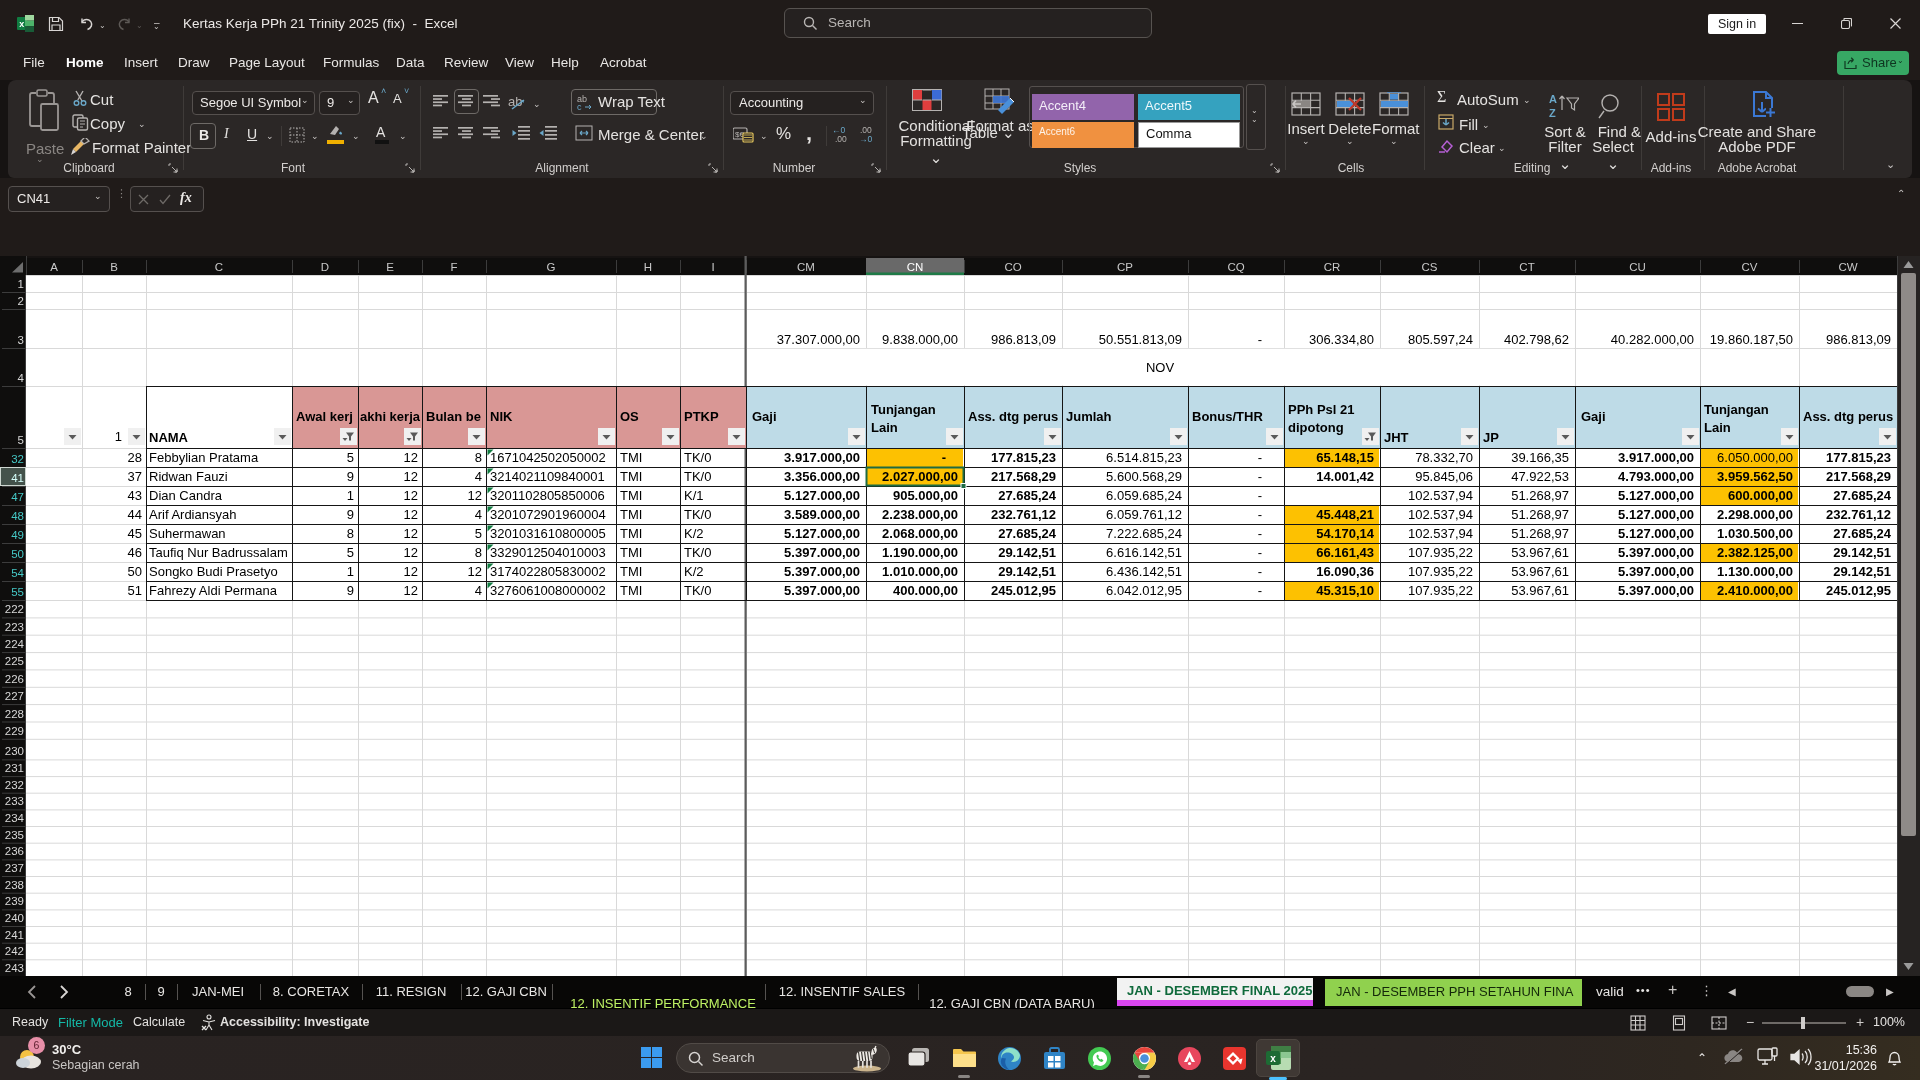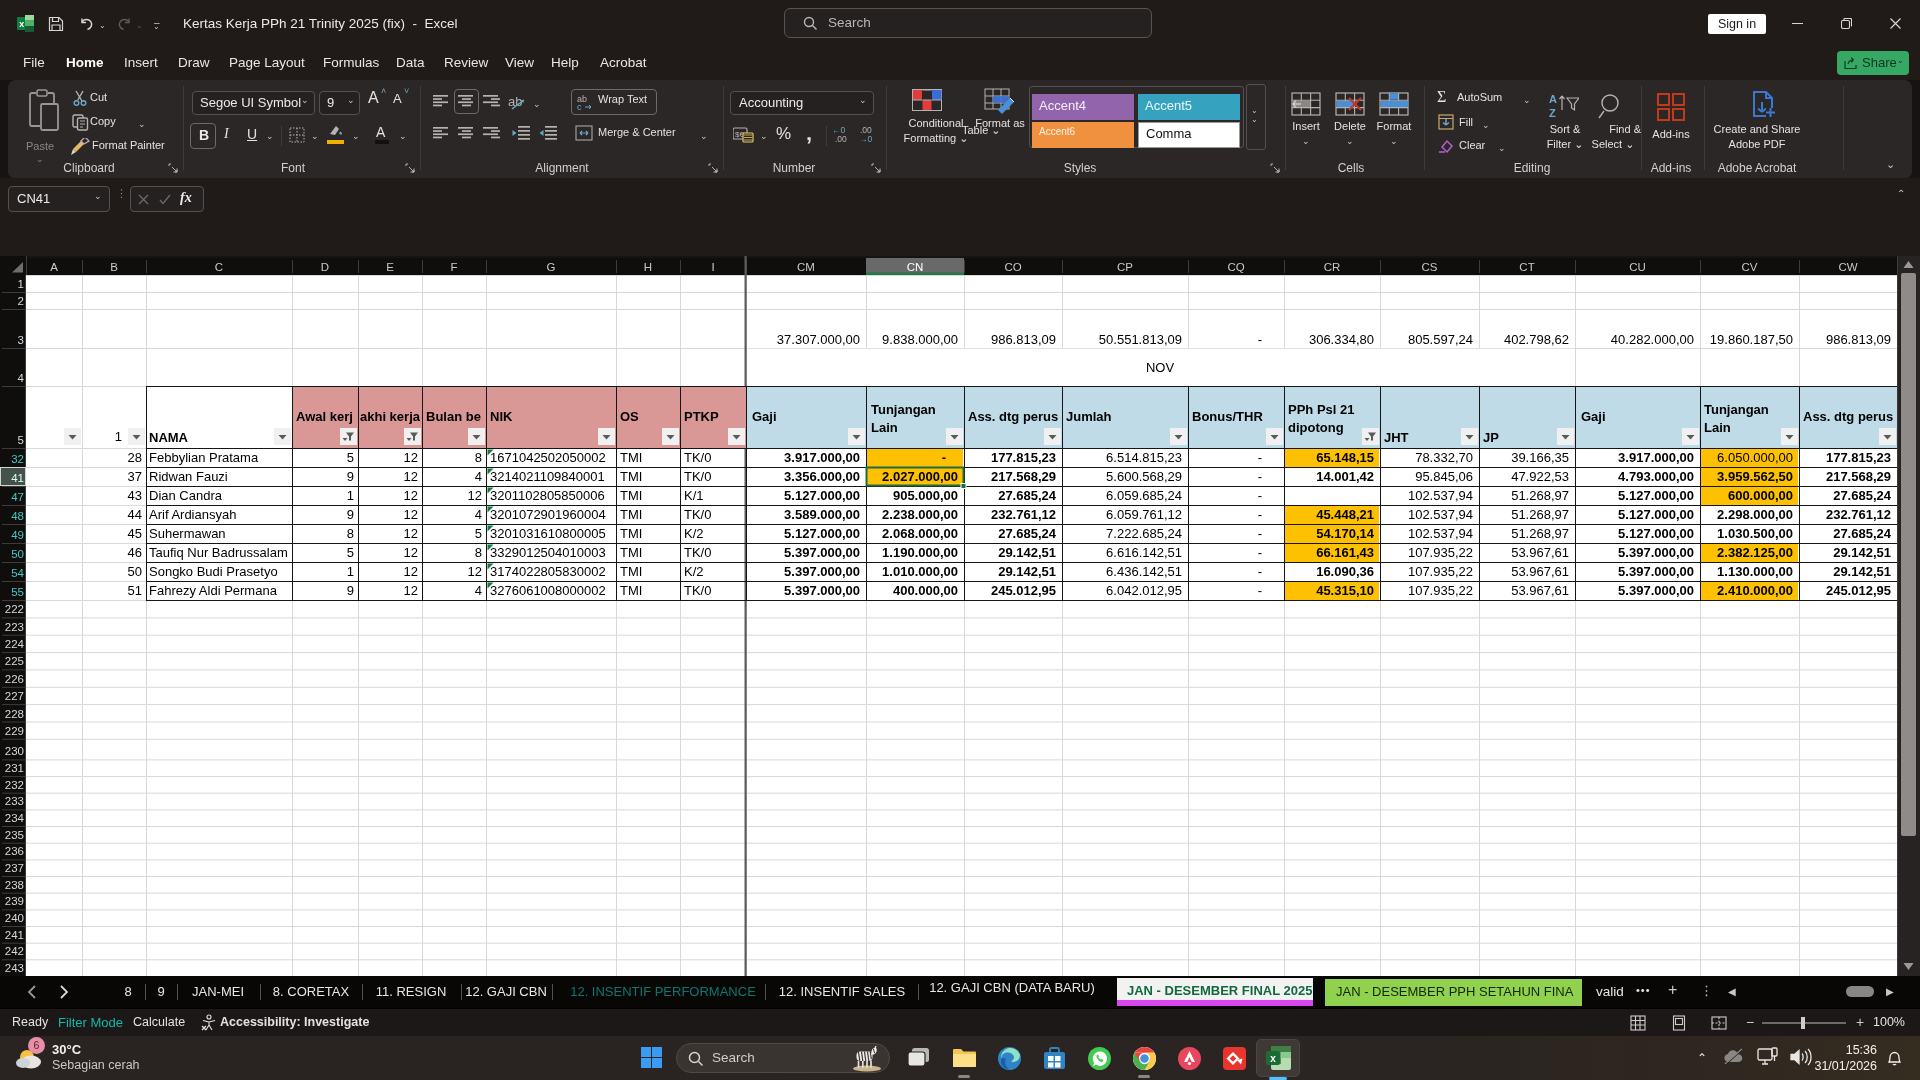--- a/index.html
+++ b/index.html
@@ -5,21 +5,21 @@
 .abs{position:absolute}
 #titlebar{position:absolute;left:0;top:0;width:1920px;height:48px;background:#201b19}
 #tabrow{position:absolute;left:0;top:48px;width:1920px;height:32px;background:#201b19}
 #ribbon{position:absolute;left:0;top:80px;width:1920px;height:98px}
 #ribbonbg{position:absolute;left:8px;top:0;width:1904px;height:98px;background:#2b2726;border-radius:8px 8px 6px 6px}
 #fbar{position:absolute;left:0;top:178px;width:1920px;height:78px;background:#201b19}
 .mtab{position:absolute;top:55px;color:#e8e6e4;font-size:13.5px}
 .gl{position:absolute;top:81px;font-size:12px;color:#d2cfcd;text-align:center}
 .sep{position:absolute;top:6px;height:84px;width:1px;background:#3f3b39}
 .ricon{position:absolute}
-.rlabel{position:absolute;font-size:11px;color:#e4e2e0}
+.rlabel{position:absolute;font-size:15px;color:#e4e2e0}
 .chev{position:absolute;color:#c9c6c4;font-size:9px}
 .box{position:absolute;background:#252120;border:1px solid #55504e;border-radius:4px}
 .btnbox{position:absolute;border:1px solid #6e6a67;border-radius:4px}
 </style></head><body>
 
 <div id="titlebar">
   <svg class="abs" style="left:17px;top:15px" width="17" height="17" viewBox="0 0 17 17">
     <rect x="0" y="2" width="10" height="13" rx="1" fill="#107c41"></rect>
     <rect x="8" y="0" width="9" height="5.6" fill="#9fd89f"></rect>
     <rect x="8" y="5.6" width="9" height="5.6" fill="#4db36a"></rect>
@@ -875,23 +875,23 @@
     </svg>
   <svg class="abs" style="left:59px;top:9px" width="10" height="14" viewBox="0 0 10 14" fill="none" stroke="#d8d5d3" stroke-width="1.8">
       <path d="M 2 1 L 8 7 L 2 13"></path>
     </svg>
 <div class="abs" style="left:128px;top:8px;transform:translateX(-50%);color:#e8e6e4;font-size:13px;white-space:nowrap">8</div>
 <div class="abs" style="left:161px;top:8px;transform:translateX(-50%);color:#e8e6e4;font-size:13px;white-space:nowrap">9</div>
 <div class="abs" style="left:218px;top:8px;transform:translateX(-50%);color:#e8e6e4;font-size:13px;white-space:nowrap">JAN-MEI</div>
 <div class="abs" style="left:311px;top:8px;transform:translateX(-50%);color:#e8e6e4;font-size:13px;white-space:nowrap">8. CORETAX</div>
 <div class="abs" style="left:411px;top:8px;transform:translateX(-50%);color:#e8e6e4;font-size:13px;white-space:nowrap">11. RESIGN</div>
 <div class="abs" style="left:506px;top:8px;transform:translateX(-50%);color:#e8e6e4;font-size:13px;white-space:nowrap">12. GAJI CBN</div>
-<div class="abs" style="left:663px;top:8px;transform:translateX(-50%);color:#0f766e;font-size:13px;white-space:nowrap">12. INSENTIF PERFORMANCE</div>
+<div class="abs" style="left:663px;top:20px;transform:translateX(-50%);color:#bef264;font-size:13px;white-space:nowrap">12. INSENTIF PERFORMANCE</div>
 <div class="abs" style="left:842px;top:8px;transform:translateX(-50%);color:#e8e6e4;font-size:13px;white-space:nowrap">12. INSENTIF SALES</div>
-<div class="abs" style="left:1012px;top:4px;transform:translateX(-50%);color:#e8e6e4;font-size:13px;white-space:nowrap">12. GAJI CBN (DATA BARU)</div>
+<div class="abs" style="left:1012px;top:20px;transform:translateX(-50%);color:#e8e6e4;font-size:13px;white-space:nowrap">12. GAJI CBN (DATA BARU)</div>
 <div class="abs" style="left:145px;top:8px;width:1px;height:16px;background:#555250"></div>
 <div class="abs" style="left:177px;top:8px;width:1px;height:16px;background:#555250"></div>
 <div class="abs" style="left:260px;top:8px;width:1px;height:16px;background:#555250"></div>
 <div class="abs" style="left:362px;top:8px;width:1px;height:16px;background:#555250"></div>
 <div class="abs" style="left:461px;top:8px;width:1px;height:16px;background:#555250"></div>
 <div class="abs" style="left:552px;top:8px;width:1px;height:16px;background:#555250"></div>
 <div class="abs" style="left:765px;top:8px;width:1px;height:16px;background:#555250"></div>
 <div class="abs" style="left:918px;top:8px;width:1px;height:16px;background:#555250"></div>
 <div class="abs" style="left:1117px;top:2px;width:196px;height:28px;background:#f2f2f2;border-bottom:6px solid #d946ef">
       <div class="abs" style="left:10px;top:5px;color:#0f6a3c;font-weight:bold;font-size:13px;white-space:nowrap">JAN - DESEMBER FINAL 2025</div>

